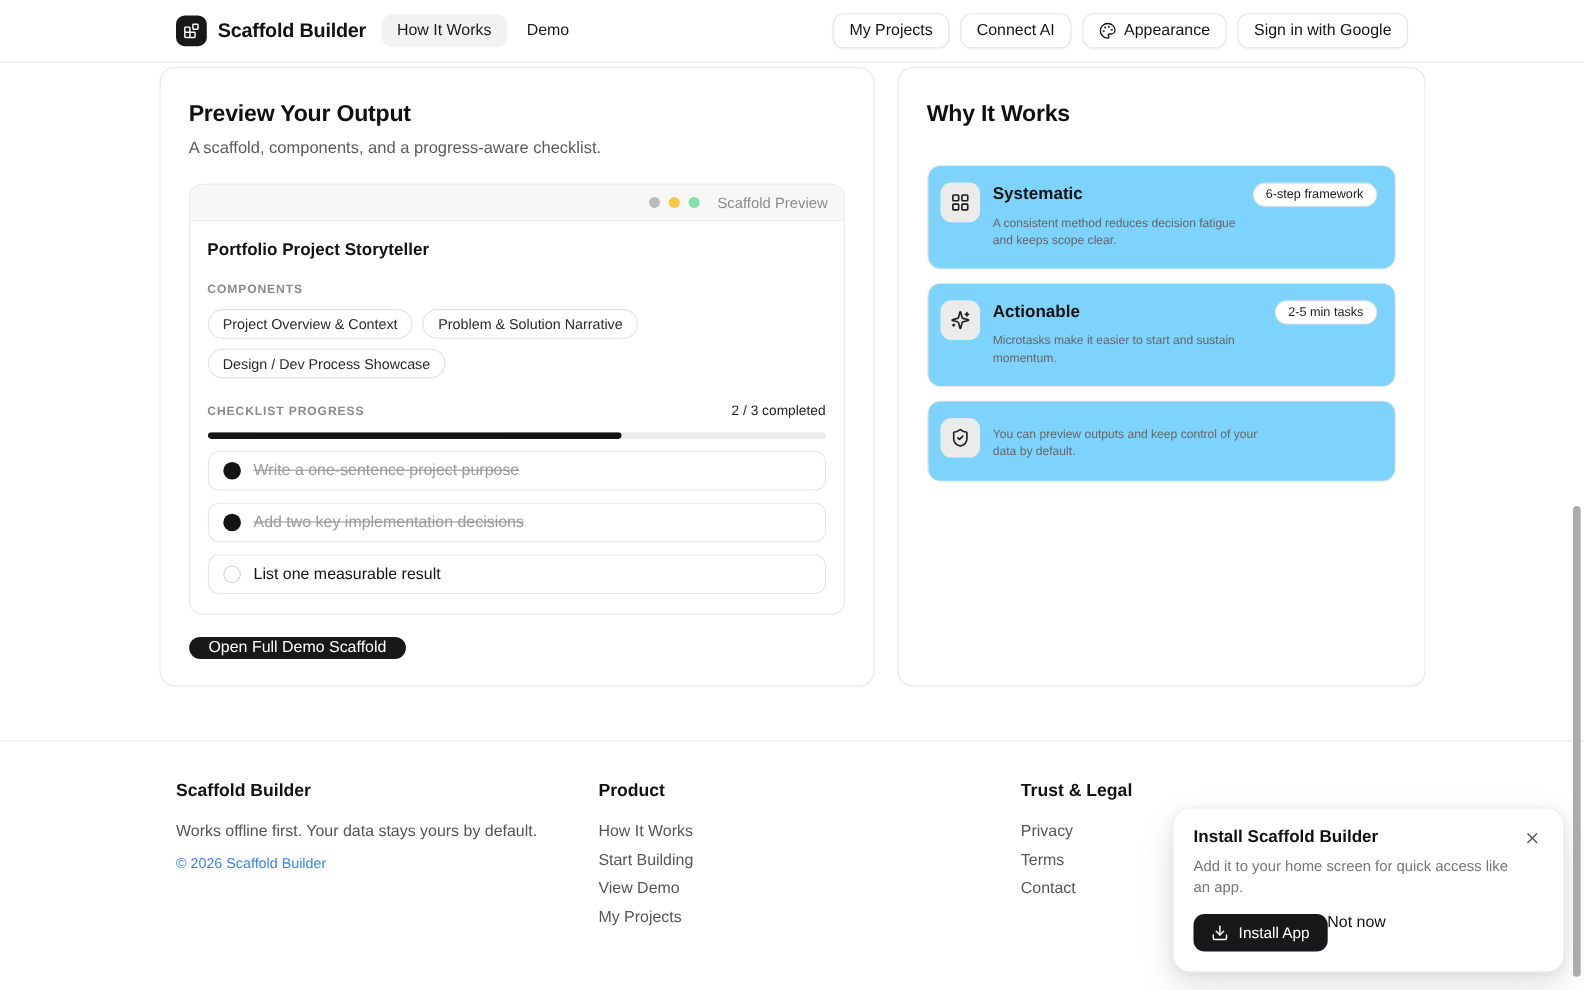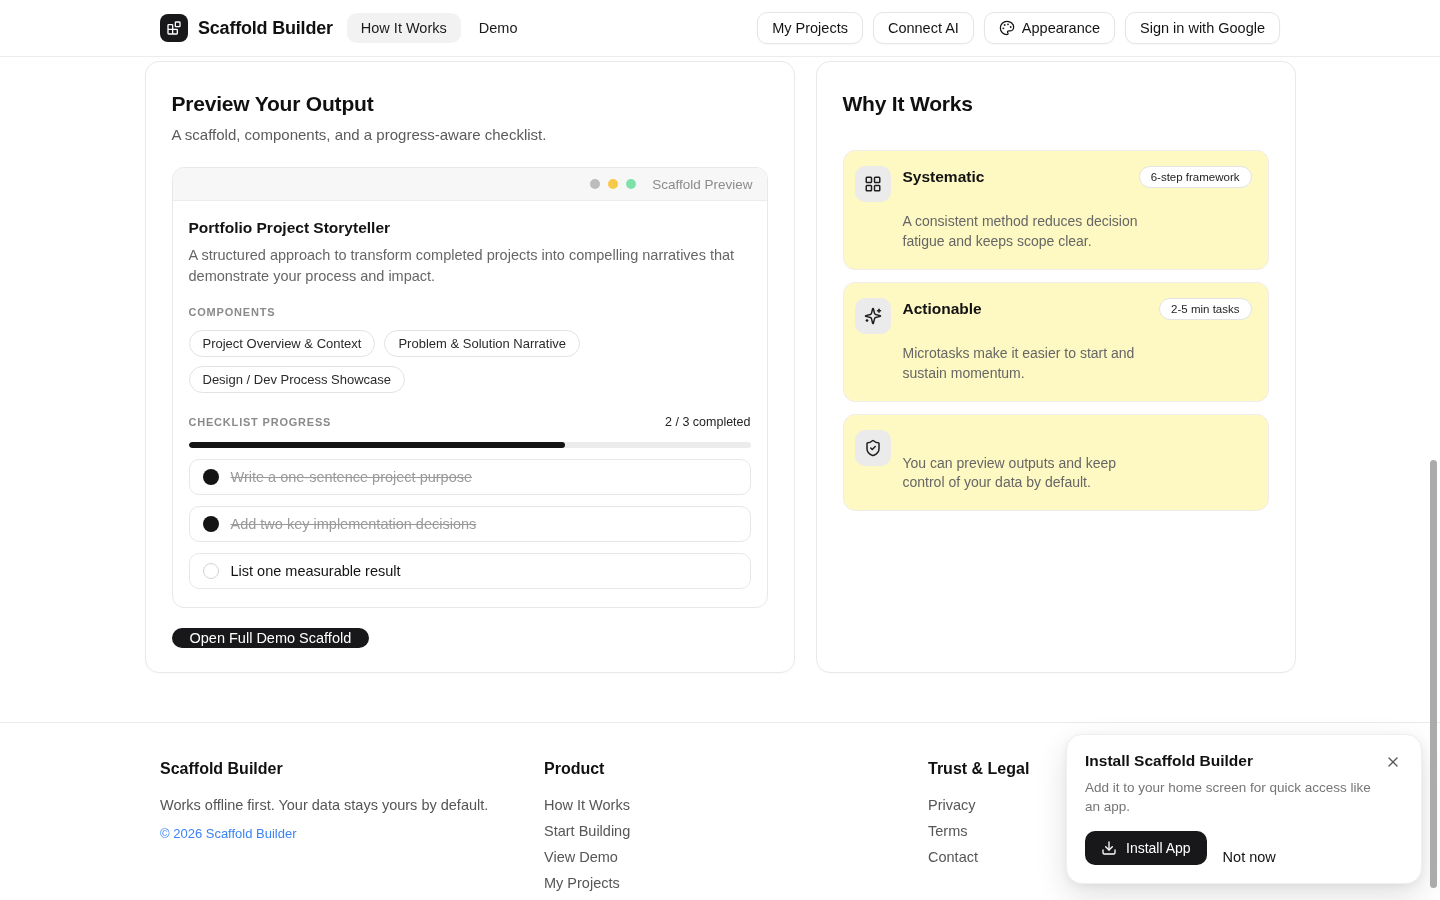--- a/index.html
+++ b/index.html
@@ -175,21 +175,21 @@
     border: none;
     border-radius: 10px;
     padding: 2px 18px;
     cursor: pointer;
     font-family: inherit;
   }
 
   
   .features { margin-top: 34px; display: flex; flex-direction: column; gap: 12px; }
   .feature {
-    background: #fef9c3;
+    background: #7dd3fc;
     border: 1px solid #ededee;
     border-radius: 12px;
     padding: 15px 16px 17px 11px;
     display: flex;
     gap: 12px;
   }
   .feature-icon-box {
     width: 36px; height: 36px; flex: none;
     background: #ebebeb;
     border-radius: 10px;
@@ -203,22 +203,22 @@
     border: 1px solid #e3e3e4;
     background: #ffffff;
     border-radius: 999px;
     font-size: 11.5px;
     color: #1e1e1e;
     padding: 4px 11px;
     white-space: nowrap;
     flex: none;
   }
   .feature-desc {
-    margin-top: 24px;
-    font-size: 14px;
+    margin-top: 8px;
+    font-size: 11px;
     color: #666666;
     line-height: 1.42;
     max-width: 242px;
   }
 
   
   .footer {
     margin-top: 49px;
     border-top: 1px solid #e9e9ea;
     background: #ffffff;
@@ -254,21 +254,21 @@
     background: none; border: none; cursor: pointer;
     color: #555; padding: 2px; line-height: 0;
   }
   .toast-desc {
     margin-top: 7px;
     font-size: 13.5px;
     color: #767676;
     line-height: 1.4;
     max-width: 302px;
   }
-  .toast-actions { margin-top: 14px; display: flex; align-items: flex-end; gap: 16px; }
+  .toast-actions { margin-top: 14px; display: flex; align-items: flex-start; }
   .install-btn {
     display: flex; align-items: center; gap: 9px;
     background: #18181b; color: #fff;
     border: none; border-radius: 10px;
     padding: 9px 16px;
     font-size: 14px; font-weight: 500;
     cursor: pointer;
     font-family: inherit;
   }
   .notnow-btn {
@@ -343,21 +343,20 @@
 
     <div class="preview-window">
       <div class="pw-titlebar">
         <span class="pw-dot gray"></span>
         <span class="pw-dot yellow"></span>
         <span class="pw-dot green"></span>
         <span class="pw-title">Scaffold Preview</span>
       </div>
       <div class="pw-body">
         <div class="pw-project-title">Portfolio Project Storyteller</div>
-        <div class="pw-project-desc">A structured approach to transform completed projects into compelling narratives that demonstrate your process and impact.</div>
 
         <div class="section-label">COMPONENTS</div>
         <div class="chips">
           <span class="chip">Project Overview &amp; Context</span>
           <span class="chip">Problem &amp; Solution Narrative</span>
           <span class="chip">Design / Dev Process Showcase</span>
         </div>
 
         <div class="checklist-head">
           <div class="section-label" style="margin-top:0">CHECKLIST PROGRESS</div>

